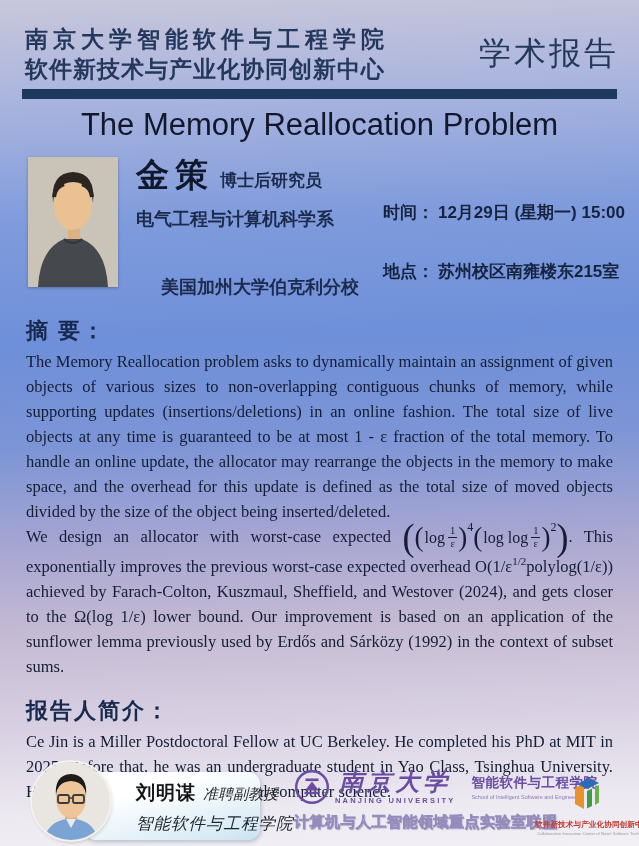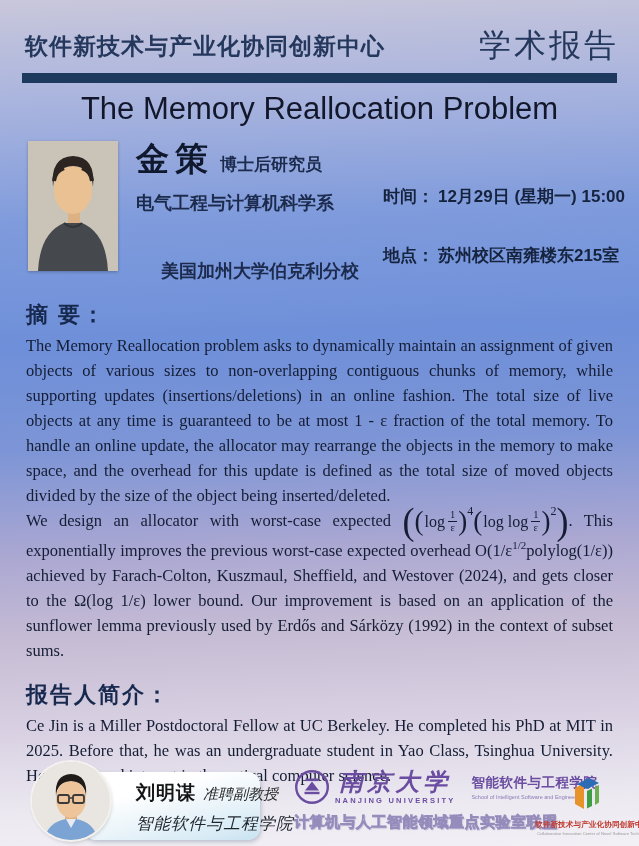--- a/index.html
+++ b/index.html
@@ -78,20 +78,21 @@
   .center-cn{font-size:8px;font-weight:bold;color:#c03a30;margin-top:3px;white-space:nowrap;transform:scale(.96);}
   .center-en{font-size:4.5px;color:#9a9a9a;margin-top:1px;white-space:nowrap;transform:scale(.92);}
 </style>
 </head>
 <body>
 
 <div class="poster">
 
   <header class="top">
     <div class="org">
+      <div class="org-line1">南京大学智能软件与工程学院</div>
       <div class="org-line2">软件新技术与产业化协同创新中心</div>
     </div>
     <div class="badge">学术报告</div>
   </header>
 
   <div class="rule"></div>
 
   <h1 class="title">The Memory Reallocation Problem</h1>
 
   <section class="speaker-row">

